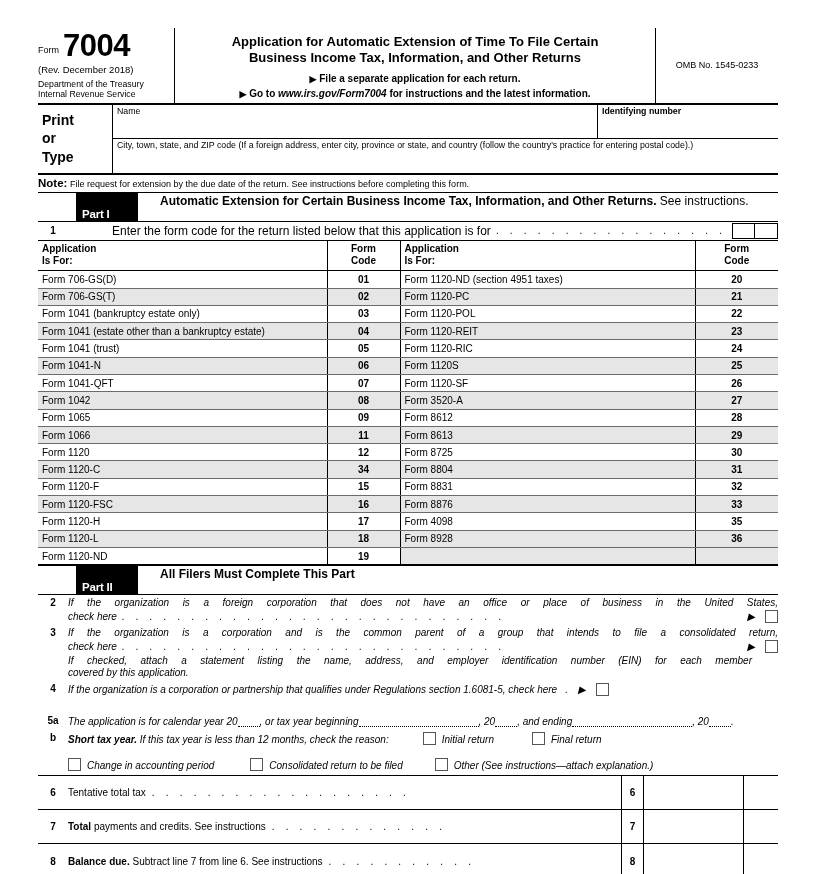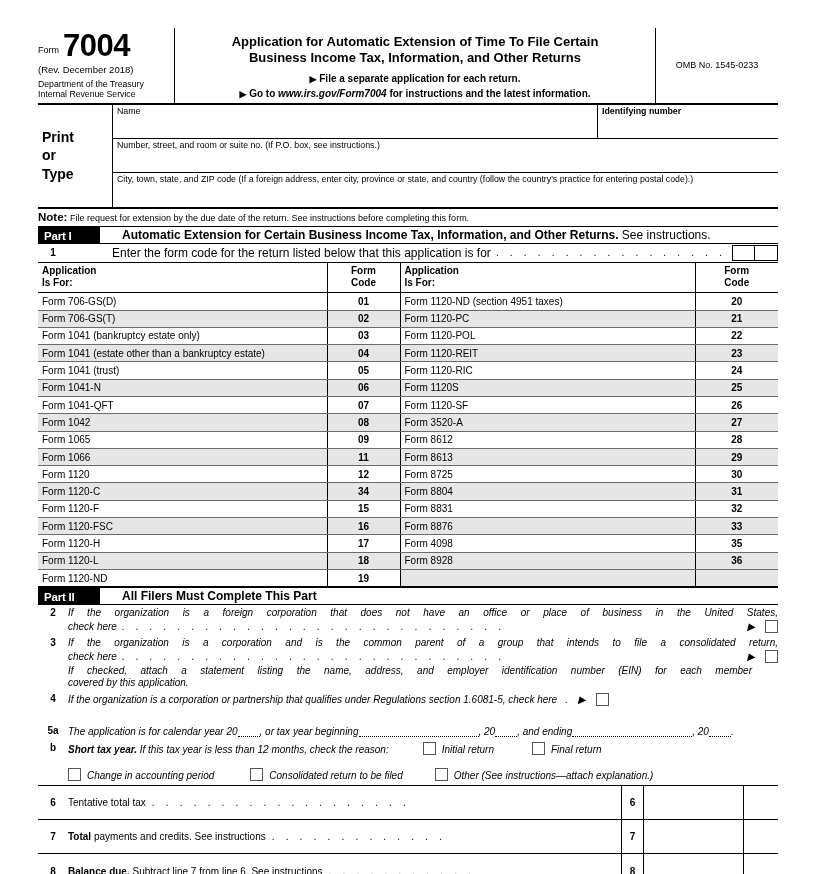--- a/index.html
+++ b/index.html
@@ -50,21 +50,21 @@
   .pt-row.last .pt-cell { height:34px; }
 
   
   .note { font-size:9px; padding:2px 0 3px 0; border-bottom:1px solid #000; }
   .note b { font-size:11.5px; }
 
   
   .partbar { display:flex; align-items:stretch; border-bottom:1.2px solid #000; }
   .part-tag {
     background:#000; color:#fff; font-weight:bold; font-size:11.5px;
-    padding:3px 8px 1px 6px; min-width:62px; letter-spacing:-0.2px;
+    padding:15px 8px 1px 6px; min-width:62px; letter-spacing:-0.2px;margin-left:38px;
   }
   .part-txt { font-size:12px; font-weight:bold; padding-left:22px; padding-top:1px; }
   .part-txt .reg { font-weight:normal; }
 
   
   .line1 { display:flex; align-items:center; border-bottom:1.5px solid #000; height:19px; }
   .l1-no { width:30px; flex:0 0 30px; text-align:center; font-size:10px; font-weight:bold; }
   .l1-txt { font-size:12px; white-space:nowrap;margin-left:44px; }
   .leader { flex:1; overflow:hidden; white-space:nowrap; font-size:10px;
             letter-spacing:4.2px; padding:0 5px; color:#000; }
@@ -172,25 +172,20 @@
       <span>or</span>
       <span>Type</span>
     </div>
     <div class="pt-rows">
       <div class="pt-row">
         <div class="pt-cell name">
           <span>Name</span>
         </div>
         <div class="pt-cell idn">
           <span>Identifying number</span>
-        </div>
-      </div>
-      <div class="pt-row">
-        <div class="pt-cell full">
-          <span>Number, street, and room or suite no. (If P.O. box, see instructions.)</span>
         </div>
       </div>
       <div class="pt-row last">
         <div class="pt-cell full">
           <span>City, town, state, and ZIP code (If a foreign address, enter city, province or state, and country (follow the country's practice for entering postal code).)</span>
         </div>
       </div>
     </div>
   </div>
 

